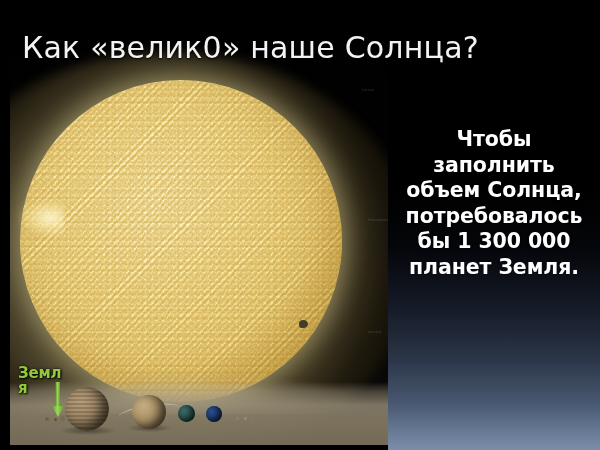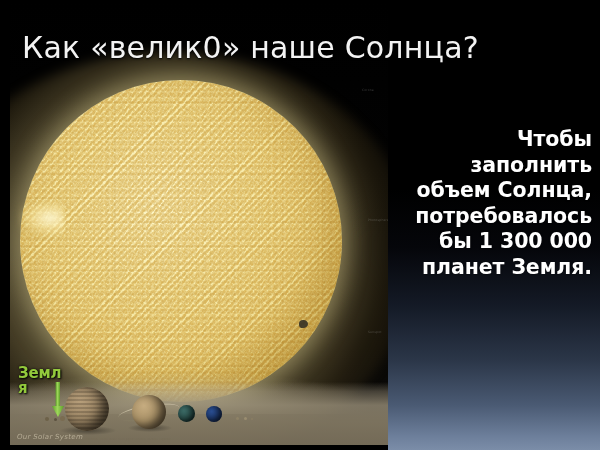--- a/index.html
+++ b/index.html
@@ -243,21 +243,21 @@
     left: 388px; top: 0;
     width: 212px; height: 450px;
     background: linear-gradient(180deg,
       #000000 0%, #000000 42%, #05060a 55%,
       #141a26 68%, #2b3648 80%, #4a5a73 90%, #6d7f9b 97%, #7b8da8 100%);
   }
   #body-text {
     position: absolute;
     left: 8px; top: 127px;
     width: 196px;
-    text-align: right;
+    text-align: center;
     color: #ffffff;
     font-size: 20.5px;
     font-weight: 700;
     line-height: 1.245;
     letter-spacing: -0.1px;
     text-shadow: 0 0 2px rgba(0,0,0,0.55);
   }
 
   
   #title {
@@ -315,24 +315,20 @@
         </linearGradient>
       </defs>
       <rect x="4.6" y="0" width="4.4" height="25" fill="url(#agrad)"></rect>
       <polygon points="1,24 13,24 7,35" fill="url(#agrad)"></polygon>
     </svg>
 
     <div class="micro-label" style="left:352px; top:88px;">Corona</div>
     <div class="micro-label" style="left:358px; top:218px;">Photosphere</div>
     <div class="micro-label" style="left:358px; top:330px;">Sunspot</div>
 
-    <div class="credit-strip">
-      <div class="credit-main">Our Solar System</div>
-      <div class="credit-small">Mercury Venus Earth Mars Jupiter Saturn Uranus Neptune</div>
-    </div>
   </div>
 
   <div id="panel">
     <div id="body-text">Чтобы заполнить объем Солнца, потребовалось бы 1 300 000 планет Земля.</div>
   </div>
 
   <div id="title">Как «велик0» наше Солнца?</div>
 
 </div>
 

